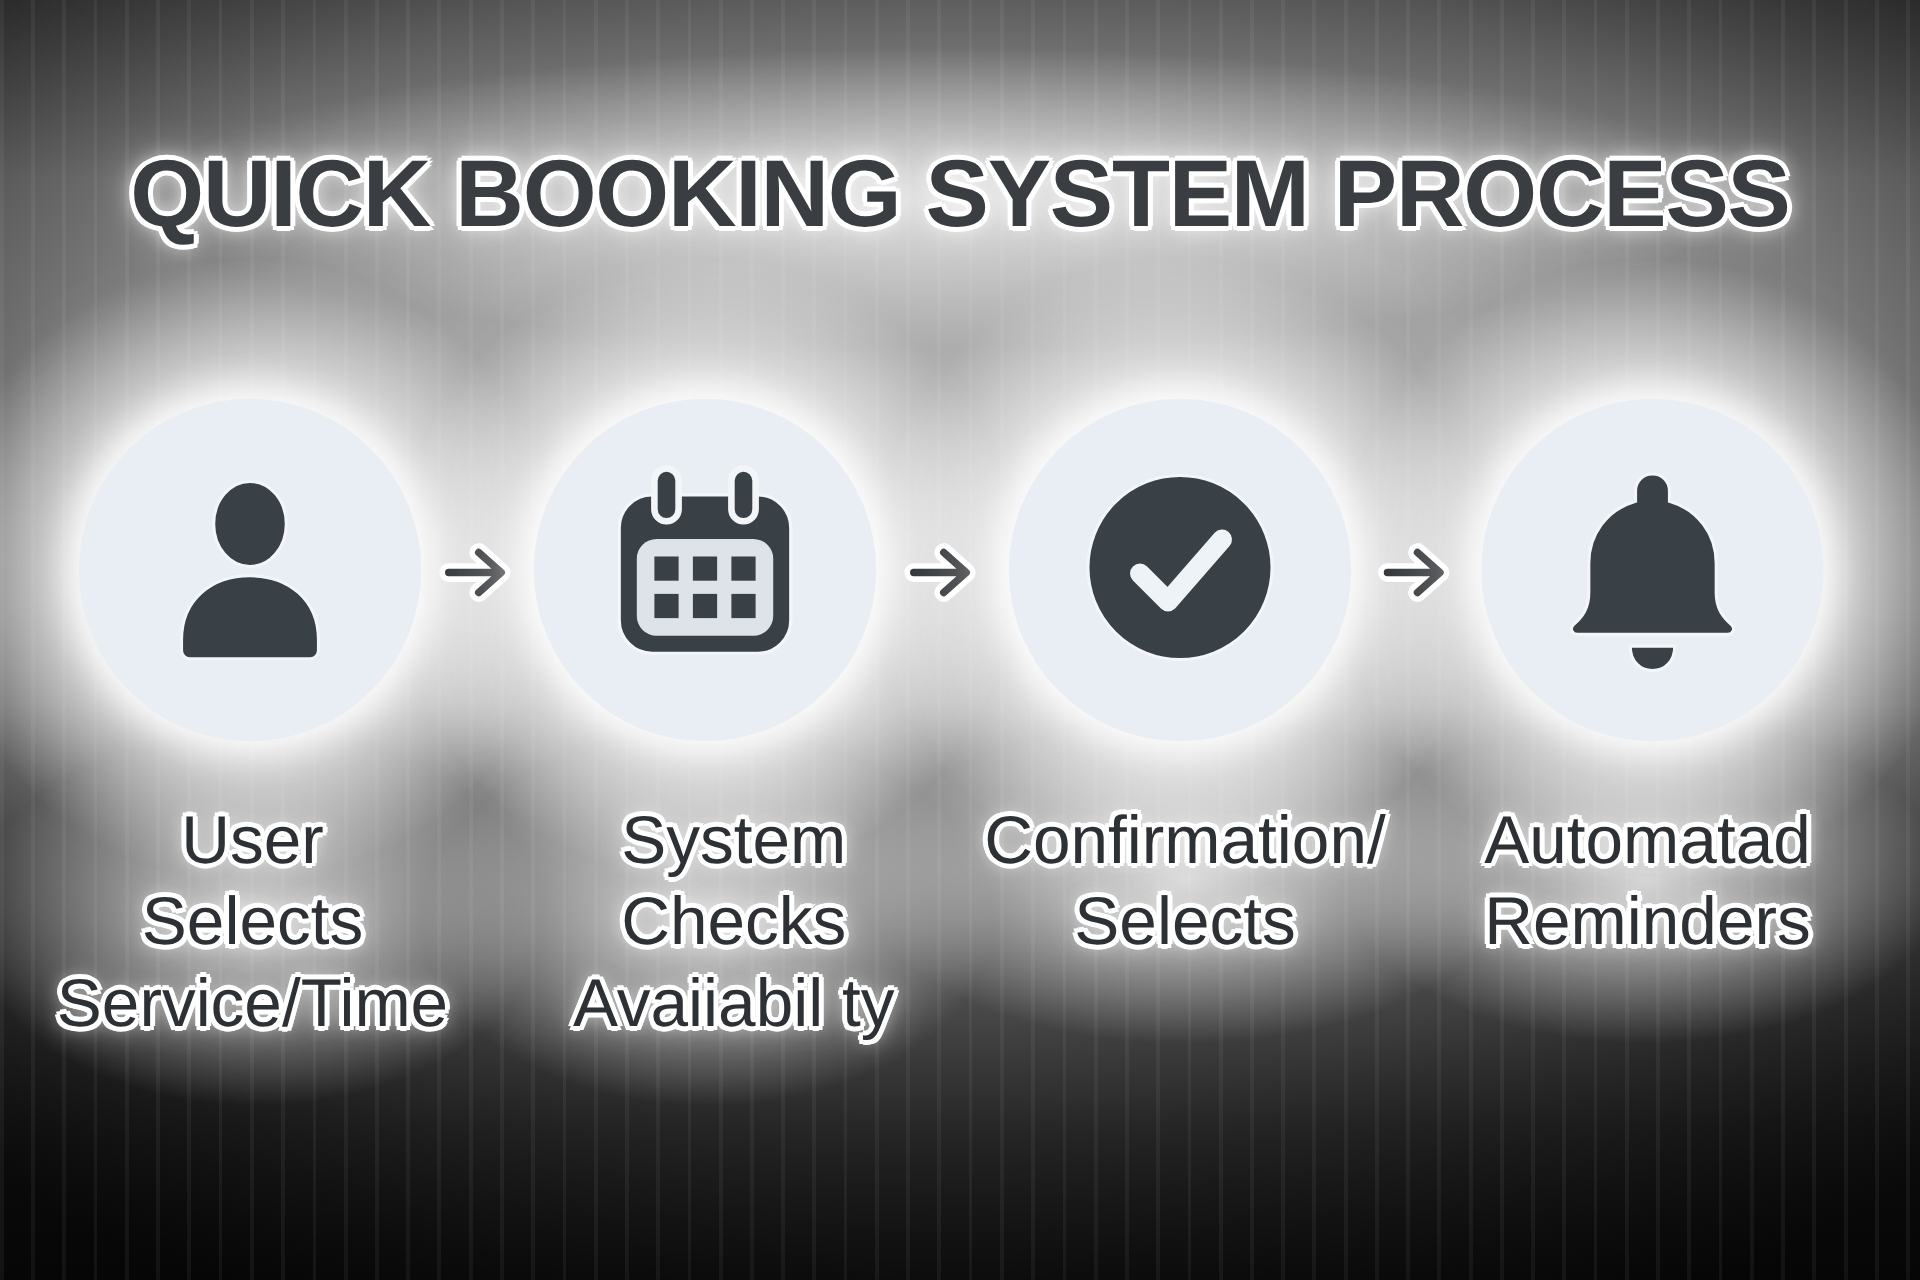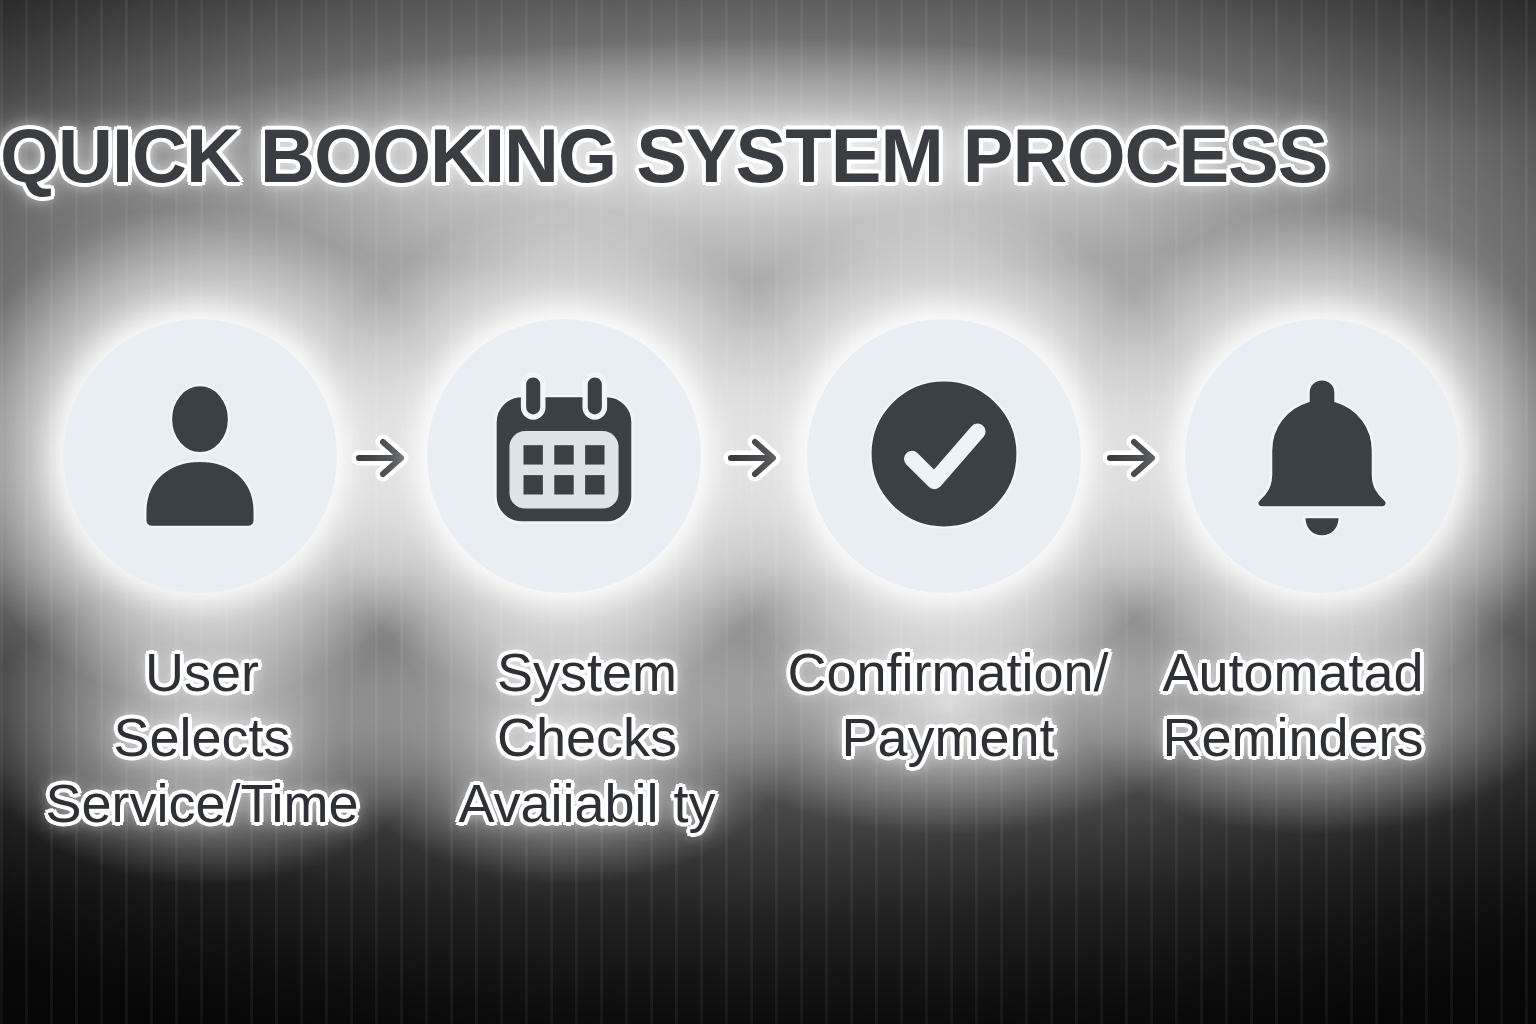--- a/index.html
+++ b/index.html
@@ -22,21 +22,21 @@
       radial-gradient(ellipse 230px 150px at 566px 735px,  rgba(255,255,255,0.75) 0%, rgba(255,255,255,0) 100%),
       radial-gradient(ellipse 260px 130px at 948px 705px,  rgba(255,255,255,0.75) 0%, rgba(255,255,255,0) 100%),
       radial-gradient(ellipse 240px 130px at 1316px 705px, rgba(255,255,255,0.75) 0%, rgba(255,255,255,0) 100%),
       
       linear-gradient(to bottom, rgba(0,0,0,0.30) 0%, rgba(0,0,0,0) 14%, rgba(0,0,0,0) 55%, rgba(0,0,0,0.65) 88%, rgba(0,0,0,0.82) 100%),
       
       radial-gradient(ellipse 1150px 720px at 50% 40%, #b5b5b5 0%, #a2a2a2 40%, #787878 65%, #3c3c3c 88%, #202020 100%);
   }
 
   .title{
-    position:absolute;top:112px;left:0;width:1536px;
+    position:absolute;top:112px;left:0;width:1536px;text-align:center;
     font-size:76px;font-weight:bold;letter-spacing:-1px;color:#3a3e42;
     text-shadow:
       -3px -3px 0 #fff, 3px -3px 0 #fff, -3px 3px 0 #fff, 3px 3px 0 #fff,
       -4px 0 0 #fff, 4px 0 0 #fff, 0 -4px 0 #fff, 0 4px 0 #fff,
       0 0 16px rgba(255,255,255,0.9), 0 0 34px rgba(255,255,255,0.6);
   }
 
   .step-circle{
     position:absolute;top:319px;width:274px;height:274px;border-radius:50%;
     background:#e9eef4;
@@ -49,21 +49,21 @@
   .a1{left:350px}.a2{left:722px}.a3{left:1101px}
 
   .step-label{
     position:absolute;top:640px;width:420px;text-align:center;
     font-size:54px;line-height:1.21;color:#2d3135;white-space:pre-line;
     text-shadow:
       -3px -3px 0 #fff, 3px -3px 0 #fff, -3px 3px 0 #fff, 3px 3px 0 #fff,
       -4px 0 0 #fff, 4px 0 0 #fff, 0 -4px 0 #fff, 0 4px 0 #fff,
       0 0 14px rgba(255,255,255,0.85), 0 0 30px rgba(255,255,255,0.55);
   }
-  .l1{left:-8px}.l2{left:377px}.l3{left:738px}.l4{left:1083px}
+  .l1{left:-8px}.l2{left:377px}.l3{left:738px}.l4{left:1108px}
 </style>
 </head>
 <body>
 
 <div class="title">QUICK BOOKING SYSTEM PROCESS</div>
 
 <div class="step-circle c1">
   <span>
     <svg width="166" height="166" viewBox="0 0 100 100">
       <ellipse cx="50" cy="29" rx="17.5" ry="20.5" fill="#394046" stroke="#f2f6f9" stroke-width="1.5"></ellipse>
@@ -128,15 +128,15 @@
   </span>
 </div>
 
 <div class="step-label l1">User
 Selects
 Service/Time</div>
 <div class="step-label l2">System
 Checks
 Avaiiabil ty</div>
 <div class="step-label l3">Confirmation/
-Payment</div>
+Selects</div>
 <div class="step-label l4">Automatad
 Reminders</div>
 
 </body></html>

